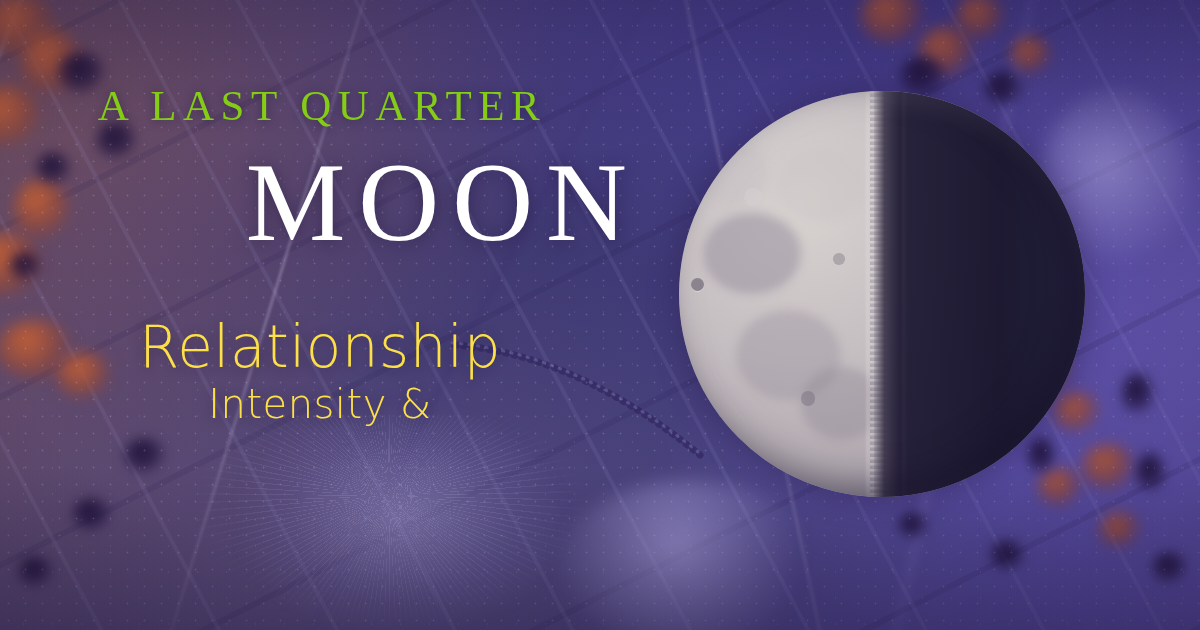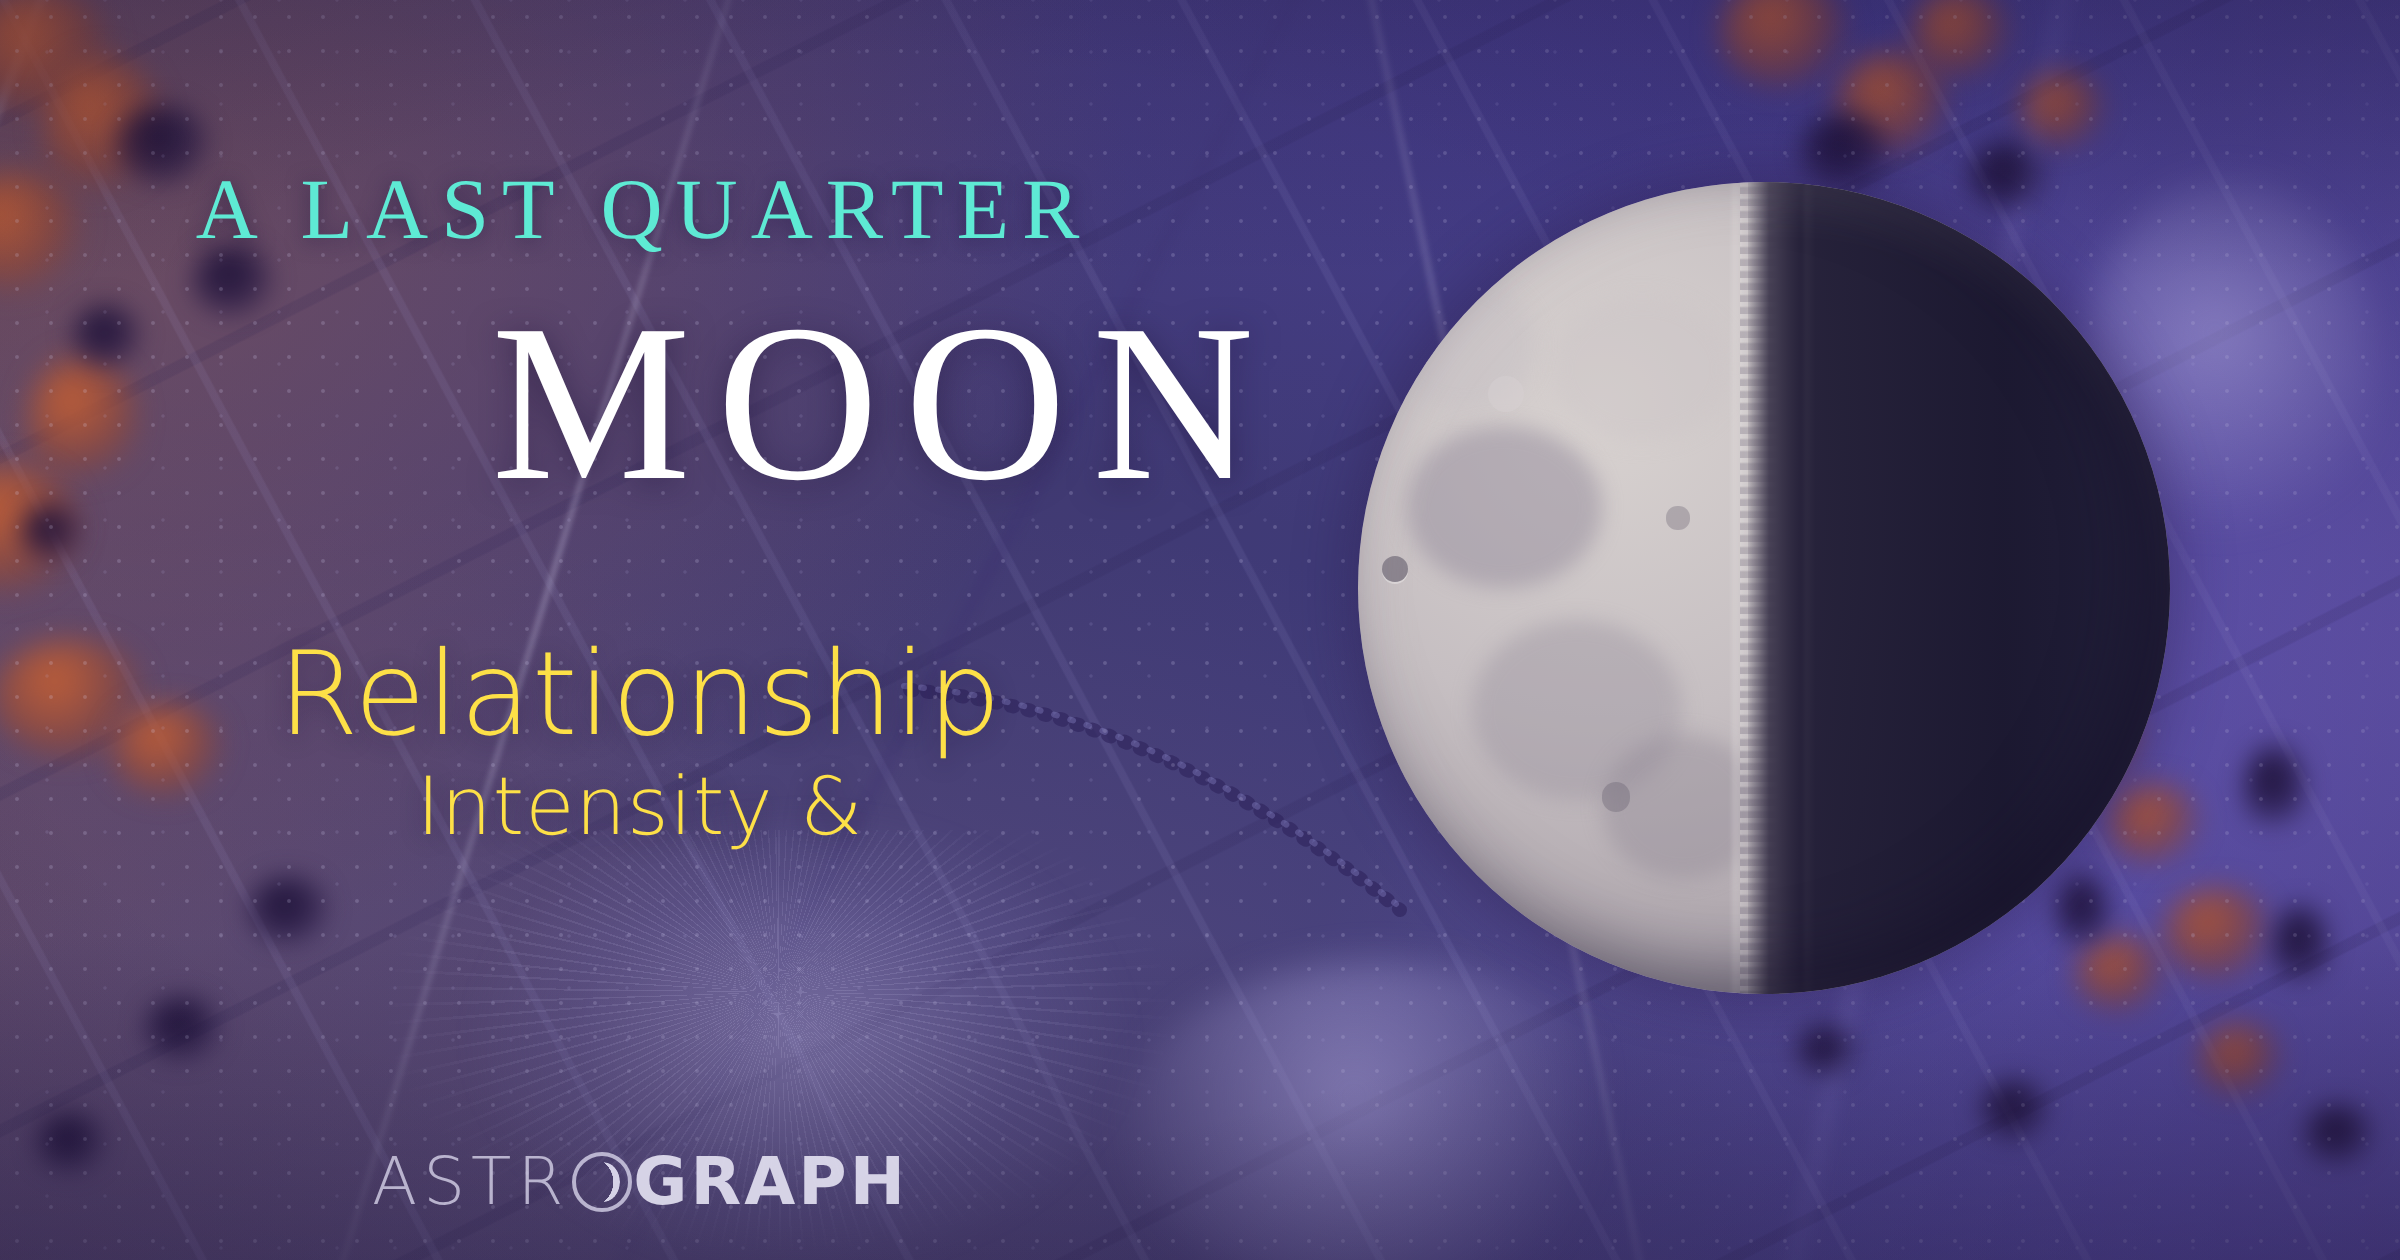--- a/index.html
+++ b/index.html
@@ -137,21 +137,21 @@
 
   
   .copy{position:absolute;left:0;top:0;width:640px;height:630px;}
 
   .kicker{
     position:absolute;left:0;top:84px;width:640px;
     text-align:center;
     font-family:"Liberation Serif", serif;
     font-size:43px;line-height:1;
     letter-spacing:6.5px;
-    color:#5eead4;
+    color:#84cc16;
     text-shadow:0 1px 10px rgba(30,18,58,.55);
     padding-left:4px;
   }
 
   .headline{
     position:absolute;left:0;top:146px;width:640px;
     text-align:right;
     font-family:"Liberation Serif", serif;
     font-size:112px;line-height:1;
     letter-spacing:13px;
@@ -311,23 +311,15 @@
   <div class="copy">
 
     <div class="kicker">A LAST QUARTER</div>
 
     <div class="headline">MOON</div>
 
 
     <div class="sub l1">Relationship</div>
     <div class="sub l2">Intensity &amp;</div>
 
-    <div class="logo">
-      <span class="logo-astro">ASTR</span>
-      <span class="logo-o">
-        <span class="ring"></span>
-        <span class="crescent"></span>
-      </span>
-      <span class="logo-graph">GRAPH</span>
-    </div>
 
   </div>
 </div>
 
 </body></html>

